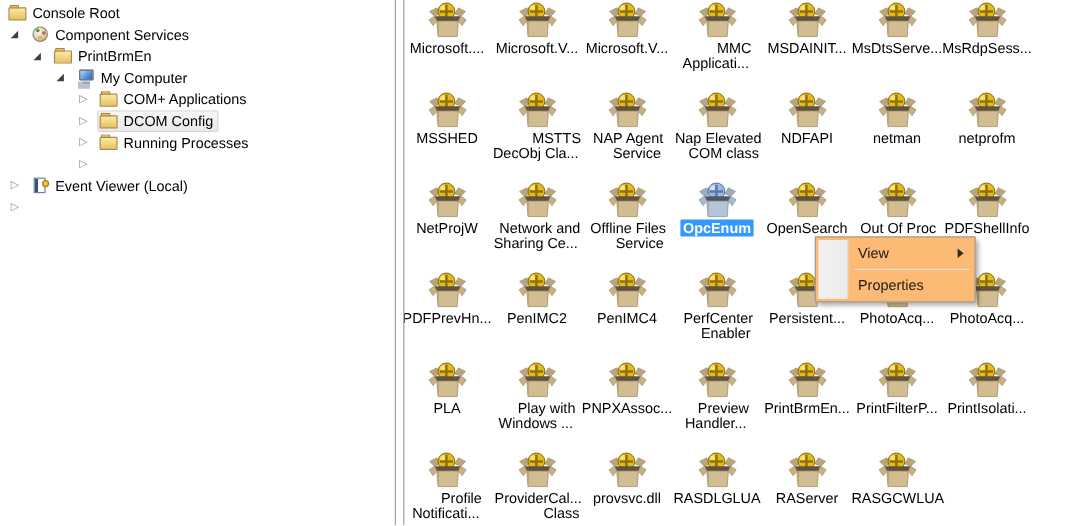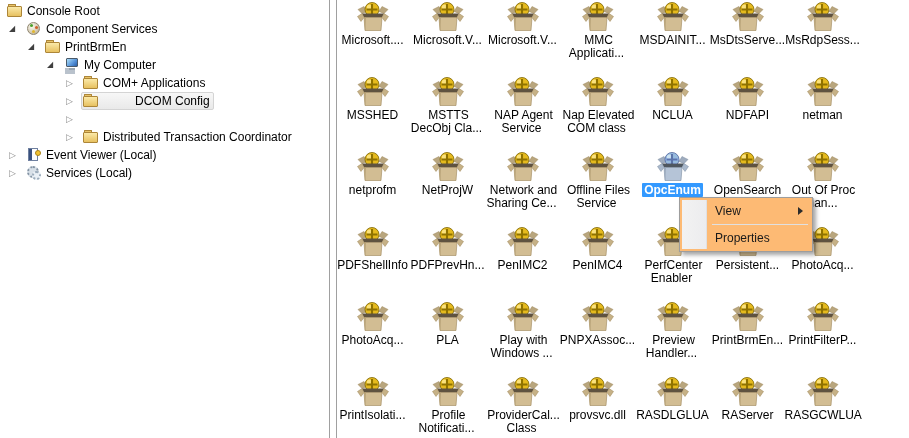--- a/index.html
+++ b/index.html
@@ -8,21 +8,21 @@
 
   
   .tree-panel{position:absolute;left:0;top:0;width:330px;height:438px;
               border-right:1px solid #a0a0a0;background:#fff;padding-top:2px;box-sizing:border-box;overflow:hidden;}
   .tree-row{height:18px;display:flex;align-items:center;white-space:nowrap;}
   .tree-arrow{width:16px;flex:none;text-align:left;font-family:"DejaVu Sans",sans-serif;
               font-size:8px;line-height:18px;color:#404040;padding-left:1px;box-sizing:border-box;}
   .tree-arrow.arrow-collapsed{font-size:9px;color:#8a8a8a;}
   .tree-arrow.arrow-none{width:0;}
   .tree-inner{display:flex;align-items:center;height:16px;padding:0 3px 0 1px;border:1px solid transparent;border-radius:2px;}
-  .tree-row.selected .tree-inner{background:linear-gradient(#f7f7f7,#e9e9e9);border-color:#d4d4d4;gap:32px;}
+  .tree-row.selected .tree-inner{background:linear-gradient(#f7f7f7,#e9e9e9);border-color:#d4d4d4;}
   .tree-label{padding-left:4px;}
 
   .tree-icon{width:16px;height:16px;flex:none;position:relative;}
   
   .tree-icon.icon-folder::before{content:"";position:absolute;left:1px;top:1px;width:6px;height:3px;
        background:#e9c468;border:1px solid #ad8638;border-bottom:none;border-radius:1px 1px 0 0;}
   .tree-icon.icon-folder::after{content:"";position:absolute;left:0;top:3px;width:13px;height:9px;
        background:linear-gradient(#fbe9a8,#e7c express 160,#e7c160);background:linear-gradient(#fbe9a8,#e7c160);
        border:1px solid #ad8638;border-radius:1px;}
   
@@ -46,21 +46,21 @@
   .tree-icon.icon-services::after{content:"";position:absolute;right:1px;bottom:1px;width:5px;height:5px;border-radius:50%;
        border:2px dotted #9cacbc;background:#eaf0f6;}
 
   
   .list-panel{position:absolute;left:336px;top:0;right:0;height:438px;border-left:1px solid #a0a0a0;
               background:#fff;overflow:hidden;}
   .grid{position:absolute;left:-2px;top:-2px;width:527px;display:flex;flex-wrap:wrap;}
   .cell{width:75px;height:75px;display:flex;flex-direction:column;align-items:center;box-sizing:border-box;}
   .cell .comp-icon{width:34px;height:33px;margin-top:2px;flex:none;}
   .cell.selected .comp-icon{filter:hue-rotate(172deg) saturate(.5) brightness(1.02);}
-  .cell .cell-label{margin-top:1px;max-width:80px;text-align:center;line-height:13px;white-space:pre-line;}
+  .cell .cell-label{margin-top:1px;max-width:80px;text-align:right;line-height:13px;white-space:pre-line;}
   .cell .label-text{padding:0 2px;border-radius:1px;}
   .cell.selected .label-text{background:#3399ff;color:#fff;font-weight:bold;}
 
   
   .context-menu{position:absolute;left:679px;top:197px;width:134px;z-index:10;background:#fdba74;
        border:1px solid #9d9d9d;box-shadow:3px 3px 4px rgba(0,0,0,.35);padding:2px;box-sizing:border-box;}
   .context-menu::before{content:"";position:absolute;left:2px;top:2px;bottom:2px;width:24px;
        background:linear-gradient(90deg,#f2f2f2,#ececee);border-right:1px solid #e0e0e2;}
   .menu-item{position:relative;height:22px;line-height:22px;padding-left:33px;color:#1a1a1a;}
   .menu-sep{height:1px;background:#e0e0e0;margin:2px 2px 2px 30px;}
@@ -118,44 +118,40 @@
       <div class="tree-row selected" style="padding-left: 65px;">
         <span class="tree-arrow arrow-collapsed">▷</span>
         <span class="tree-inner">
           <span class="tree-icon icon-folder"></span>
           <span class="tree-label">DCOM Config</span>
         </span>
       </div>
 
       <div class="tree-row" style="padding-left: 65px;">
         <span class="tree-arrow arrow-collapsed">▷</span>
+        <span class="tree-inner">
+          <span class="tree-icon icon-folder"></span>
+          <span class="tree-label">Running Processes</span>
+        </span>
       </div>
 
       <div class="tree-row" style="padding-left: 65px;">
         <span class="tree-arrow arrow-collapsed">▷</span>
-        <span class="tree-inner">
-          <span class="tree-icon icon-folder"></span>
-          <span class="tree-label">Distributed Transaction Coordinator</span>
-        </span>
       </div>
 
       <div class="tree-row" style="padding-left: 8px;">
         <span class="tree-arrow arrow-collapsed">▷</span>
         <span class="tree-inner">
           <span class="tree-icon icon-event-viewer"></span>
           <span class="tree-label">Event Viewer (Local)</span>
         </span>
       </div>
 
       <div class="tree-row" style="padding-left: 8px;">
         <span class="tree-arrow arrow-collapsed">▷</span>
-        <span class="tree-inner">
-          <span class="tree-icon icon-services"></span>
-          <span class="tree-label">Services (Local)</span>
-        </span>
       </div>
     </div>
 
   <div class="list-panel">
     <div class="grid">
 
         <div class="cell">
           <span class="comp-icon">
             <svg width="34" height="33" viewBox="0 0 34 32">
               <polygon points="6,13 2,9 8,6 11,11" fill="#b9a67e" stroke="#9c8457" stroke-width="0.5"></polygon>
@@ -350,37 +346,20 @@
               <polygon points="8,17 26,17 25,30 9,30" fill="#d2bd93" stroke="#9c8457" stroke-width="0.6"></polygon>
               <polygon points="8,17 10,17 9.4,30 9,30" fill="#b9a47a"></polygon>
               <polygon points="6,13 8,17 5,21 1.5,16" fill="#c6b186" stroke="#9c8457" stroke-width="0.5"></polygon>
               <polygon points="28,13 26,17 29,21 32.5,16" fill="#c6b186" stroke="#9c8457" stroke-width="0.5"></polygon>
             </svg>
           </span>
           <div class="cell-label"><span class="label-text">Nap Elevated
 COM class</span></div>
         </div>
 
-        <div class="cell">
-          <span class="comp-icon">
-            <svg width="34" height="33" viewBox="0 0 34 32">
-              <polygon points="6,13 2,9 8,6 11,11" fill="#b9a67e" stroke="#9c8457" stroke-width="0.5"></polygon>
-              <polygon points="28,13 32,9 26,6 23,11" fill="#b9a67e" stroke="#9c8457" stroke-width="0.5"></polygon>
-              <circle cx="16" cy="9" r="7" fill="#e5ba1e" stroke="#7a6200" stroke-width="0.8"></circle>
-              <circle cx="13.5" cy="6.5" r="2.6" fill="#ffe98c" opacity="0.85"></circle>
-              <path d="M16,3.5 V14.5 M10.5,9 H21.5" stroke="#8f7200" stroke-width="2.1" fill="none"></path>
-              <polygon points="6,13 28,13 26,17 8,17" fill="#5f5340"></polygon>
-              <polygon points="8,17 26,17 25,30 9,30" fill="#d2bd93" stroke="#9c8457" stroke-width="0.6"></polygon>
-              <polygon points="8,17 10,17 9.4,30 9,30" fill="#b9a47a"></polygon>
-              <polygon points="6,13 8,17 5,21 1.5,16" fill="#c6b186" stroke="#9c8457" stroke-width="0.5"></polygon>
-              <polygon points="28,13 26,17 29,21 32.5,16" fill="#c6b186" stroke="#9c8457" stroke-width="0.5"></polygon>
-            </svg>
-          </span>
-          <div class="cell-label"><span class="label-text">NCLUA</span></div>
-        </div>
 
         <div class="cell">
           <span class="comp-icon">
             <svg width="34" height="33" viewBox="0 0 34 32">
               <polygon points="6,13 2,9 8,6 11,11" fill="#b9a67e" stroke="#9c8457" stroke-width="0.5"></polygon>
               <polygon points="28,13 32,9 26,6 23,11" fill="#b9a67e" stroke="#9c8457" stroke-width="0.5"></polygon>
               <circle cx="16" cy="9" r="7" fill="#e5ba1e" stroke="#7a6200" stroke-width="0.8"></circle>
               <circle cx="13.5" cy="6.5" r="2.6" fill="#ffe98c" opacity="0.85"></circle>
               <path d="M16,3.5 V14.5 M10.5,9 H21.5" stroke="#8f7200" stroke-width="2.1" fill="none"></path>
               <polygon points="6,13 28,13 26,17 8,17" fill="#5f5340"></polygon>

